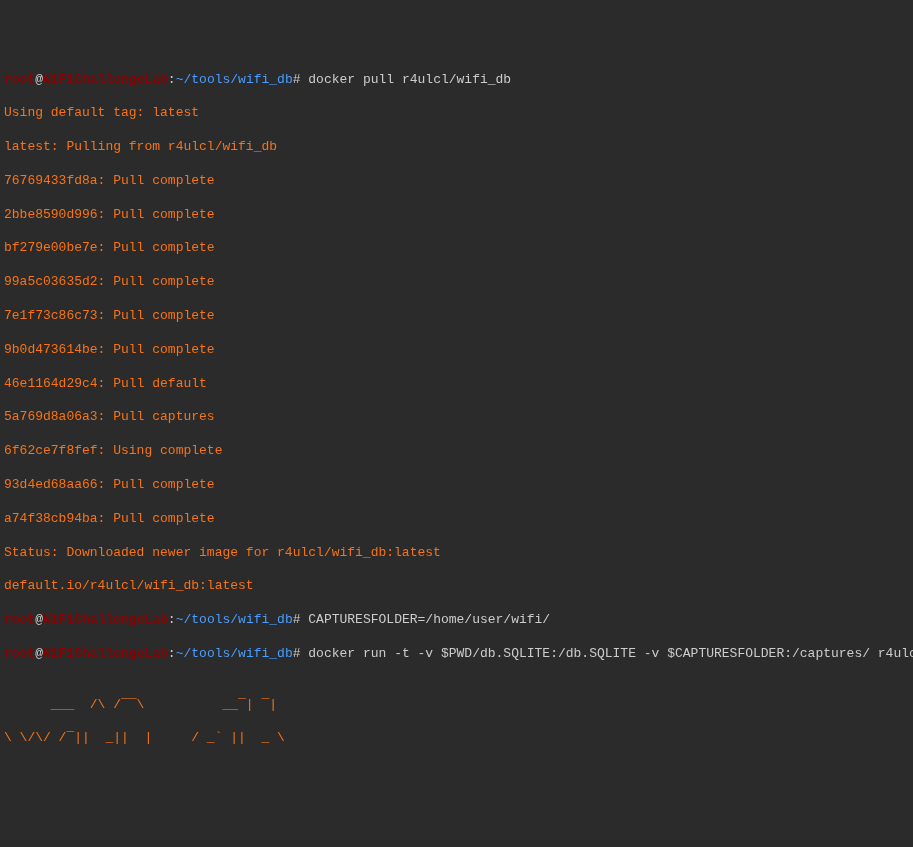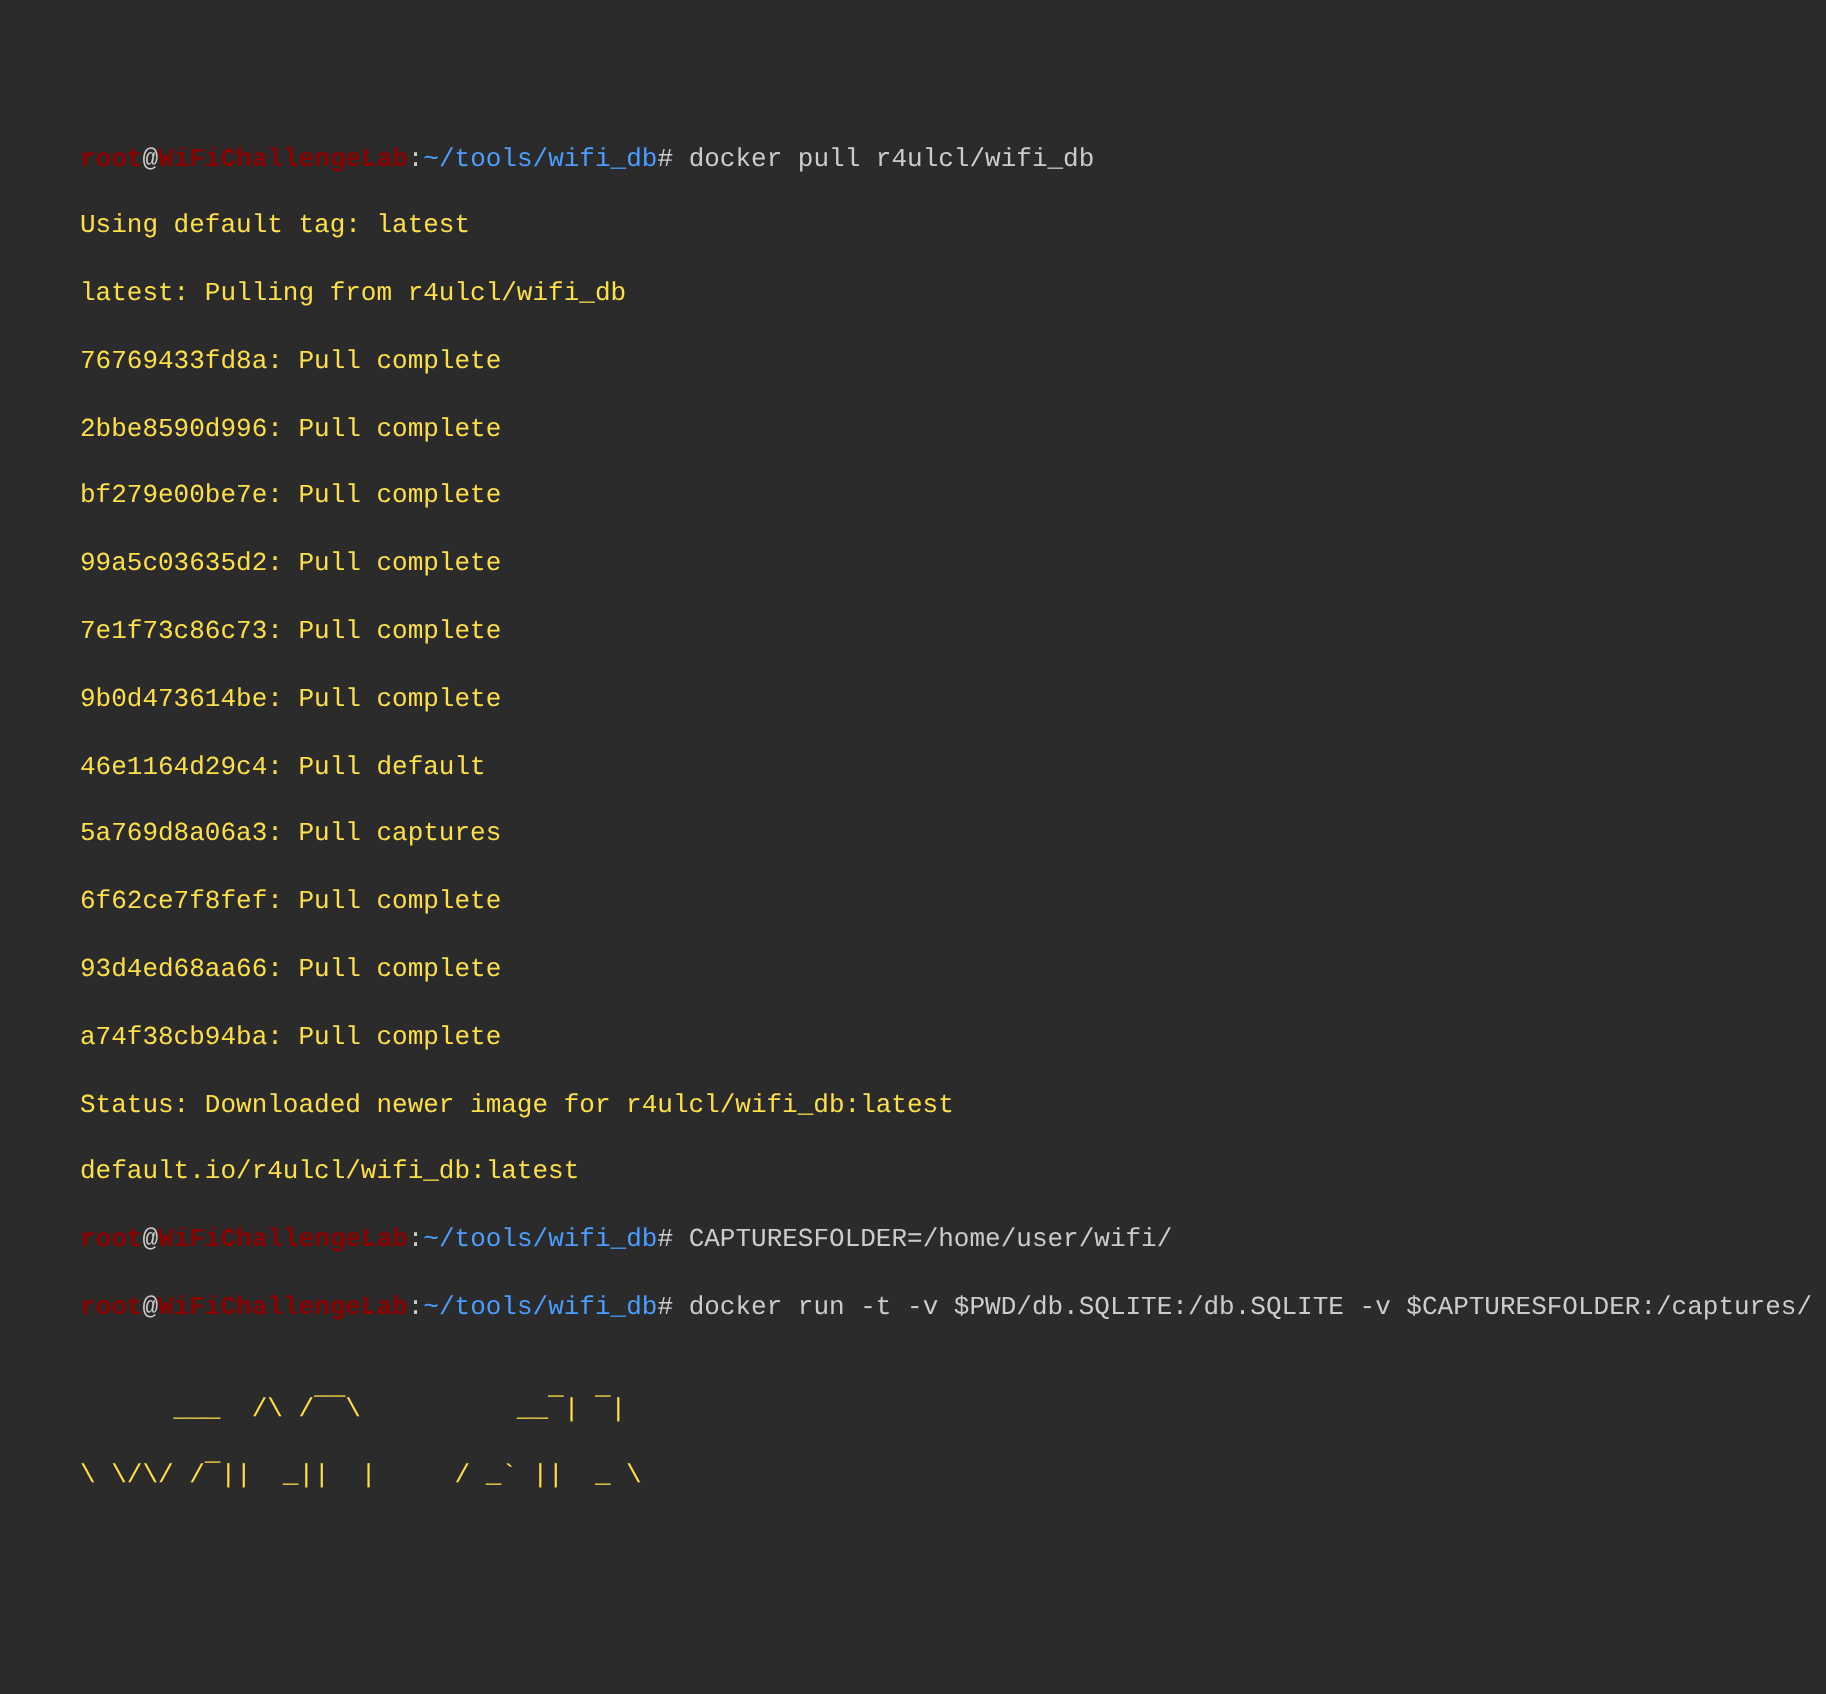--- a/index.html
+++ b/index.html
@@ -33,44 +33,43 @@
     .prompt-path {
       color: #4a9eff;
     }
     .prompt-hash {
       color: #cccccc;
     }
     .command {
       color: #cccccc;
     }
     .output {
-      color: #fde047;
+      color: #f97316;
     }
     .line {
       display: block;
-      margin-left: 36px;
     }
   </style>
 </head>
 <body>
 
 
 
 <div><span class="line"><span class="prompt-user">root</span><span class="prompt-at">@</span><span class="prompt-host">WiFiChallengeLab</span><span>:</span><span class="prompt-path">~/tools/wifi_db</span><span class="prompt-hash"># </span><span class="command">docker pull r4ulcl/wifi_db</span></span>
 <span class="line output">Using default tag: latest</span>
 <span class="line output">latest: Pulling from r4ulcl/wifi_db</span>
 <span class="line output">76769433fd8a: Pull complete</span>
 <span class="line output">2bbe8590d996: Pull complete</span>
 <span class="line output">bf279e00be7e: Pull complete</span>
 <span class="line output">99a5c03635d2: Pull complete</span>
 <span class="line output">7e1f73c86c73: Pull complete</span>
 <span class="line output">9b0d473614be: Pull complete</span>
 <span class="line output">46e1164d29c4: Pull default</span>
 <span class="line output">5a769d8a06a3: Pull captures</span>
-<span class="line output">6f62ce7f8fef: Pull complete</span>
+<span class="line output">6f62ce7f8fef: Using complete</span>
 <span class="line output">93d4ed68aa66: Pull complete</span>
 <span class="line output">a74f38cb94ba: Pull complete</span>
 <span class="line output">Status: Downloaded newer image for r4ulcl/wifi_db:latest</span>
 <span class="line output">default.io/r4ulcl/wifi_db:latest</span>
 <span class="line"><span class="prompt-user">root</span><span class="prompt-at">@</span><span class="prompt-host">WiFiChallengeLab</span><span>:</span><span class="prompt-path">~/tools/wifi_db</span><span class="prompt-hash"># </span><span class="command">CAPTURESFOLDER=/home/user/wifi/</span></span>
 <span class="line"><span class="prompt-user">root</span><span class="prompt-at">@</span><span class="prompt-host">WiFiChallengeLab</span><span>:</span><span class="prompt-path">~/tools/wifi_db</span><span class="prompt-hash"># </span><span class="command">docker run -t -v $PWD/db.SQLITE:/db.SQLITE -v $CAPTURESFOLDER:/captures/ r4ulcl/wifi_db</span></span>
 <span class="line output"></span>
 <span class="line output">      ___  /\ /¯¯\          __¯| ¯| </span>
 <span class="line output">\ \/\/ /¯||  _||  |     / _` ||  _ \ </span>
 

